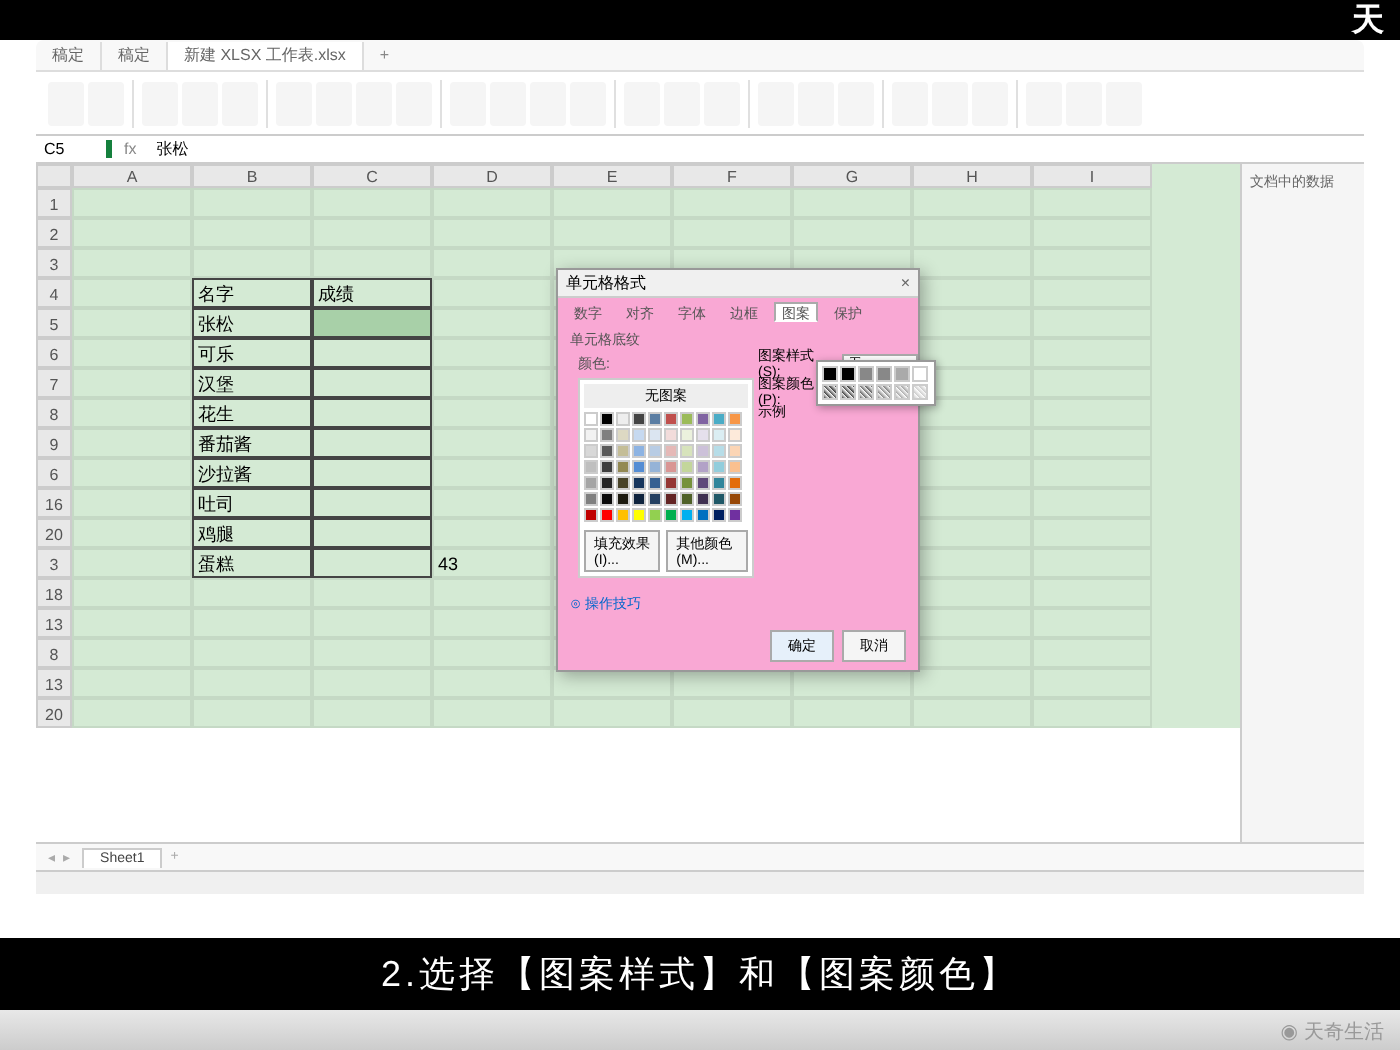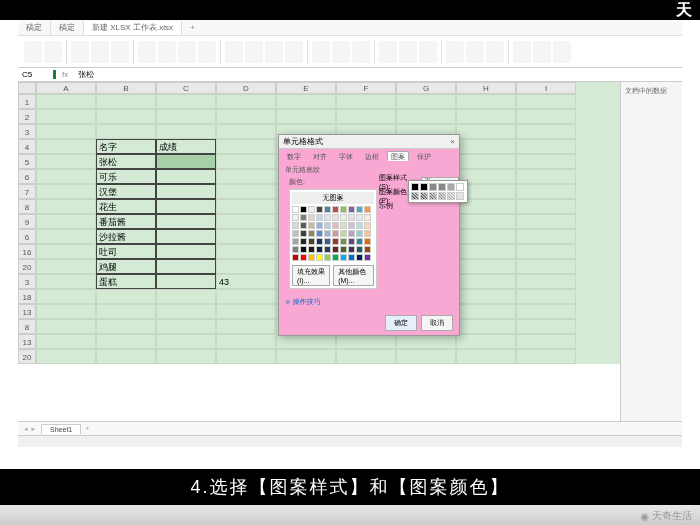--- a/index.html
+++ b/index.html
@@ -452,17 +452,17 @@
     <div class="psw" style="background:#aaa"></div>
     <div class="psw" style="background:#fff"></div>
     <div class="psw" style="background:repeating-linear-gradient(45deg,#444,#fff 2px)"></div>
     <div class="psw" style="background:repeating-linear-gradient(45deg,#444,#fff 2px)"></div>
     <div class="psw" style="background:repeating-linear-gradient(45deg,#666,#fff 2px)"></div>
     <div class="psw" style="background:repeating-linear-gradient(45deg,#888,#fff 2px)"></div>
     <div class="psw" style="background:repeating-linear-gradient(45deg,#aaa,#fff 2px)"></div>
     <div class="psw" style="background:repeating-linear-gradient(45deg,#ccc,#fff 2px)"></div>
   </div>
 
-<div class="caption">4.选择【图案样式】和【图案颜色】</div>
+<div class="caption">2.选择【图案样式】和【图案颜色】</div>
 <div class="watermark">
     <span>◉</span>
     <span>天奇生活</span>
   </div>
 
 </body></html>

